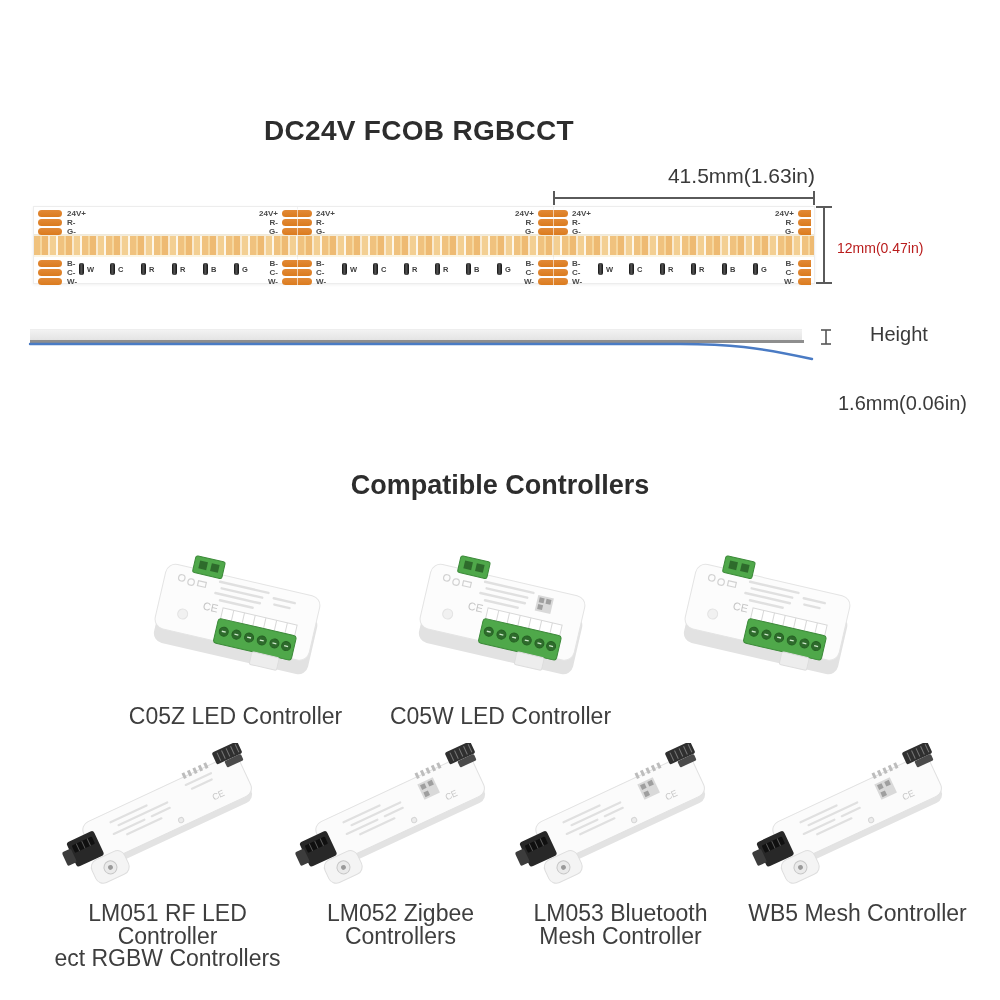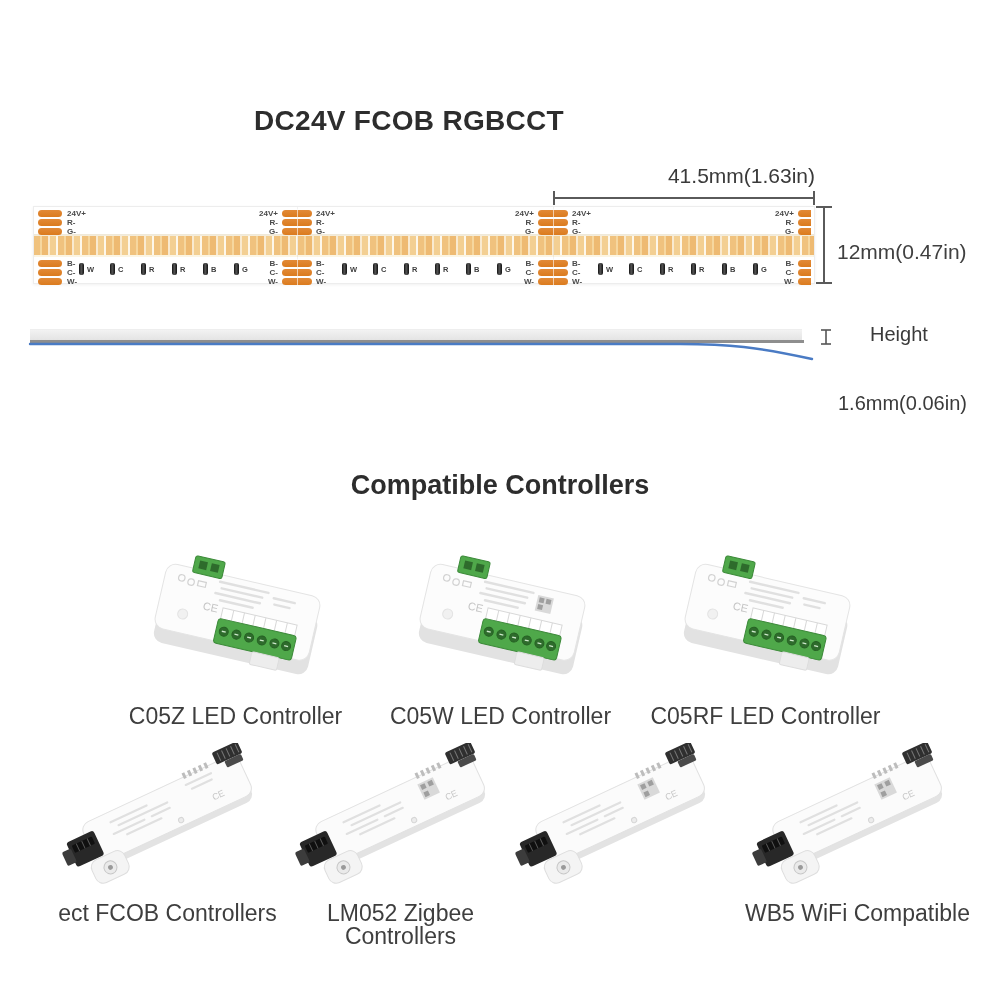--- a/index.html
+++ b/index.html
@@ -1,39 +1,39 @@
 <!DOCTYPE html>
 <html style="--accent-orange: #DB7B1E; --led-amber: #F0C27E; --terminal-green: #4FA84A; --wire-blue: #4A7BC4; --text-dark: #2D2D2D;"><head>
 <meta charset="utf-8">
 <style>
   html,body{margin:0;padding:0;background:#fff;}
   .page{position:relative;width:1000px;height:1000px;background:#ffffff;overflow:hidden;
         font-family:"Liberation Sans", sans-serif;}
   .page *{box-sizing:border-box;}
 
   
-  .title{position:absolute;left:0;top:99px;width:806px;margin:6px;text-align:center;
+  .title{position:absolute;left:0;top:99px;width:806px;margin:16px;text-align:center;
          font-size:28px;font-weight:700;color:#2d2d2d;letter-spacing:.3px;}
   .section-heading{position:absolute;left:0;top:470px;width:1000px;margin:0;text-align:center;
          font-size:27px;font-weight:700;color:#2d2d2d;}
 
   
   .dim-w-text{position:absolute;left:553px;top:164px;width:262px;text-align:right;
               font-size:21px;color:#3a3a3a;}
   .dim-w-line{position:absolute;left:553px;top:197px;width:262px;height:2px;background:#5a5a5a;}
   .dim-w-line::before,.dim-w-line::after{content:'';position:absolute;top:-6px;width:2px;height:14px;background:#5a5a5a;}
   .dim-w-line::before{left:0;}
   .dim-w-line::after{right:0;}
 
   
   .dim-v-line{position:absolute;left:823px;top:206px;width:2px;height:78px;background:#5a5a5a;}
   .dim-v-line::before,.dim-v-line::after{content:'';position:absolute;left:-7px;width:16px;height:2px;background:#5a5a5a;}
   .dim-v-line::before{top:0;}
   .dim-v-line::after{bottom:0;}
-  .dim-v-text{position:absolute;left:837px;top:240px;font-size:21px;color:#404040;}
+  .dim-v-text{position:absolute;left:837px;top:240px;font-size:14px;color:#b91c1c;}
 
   
   .strip{position:absolute;left:33px;top:206px;width:782px;height:78px;background:#fff;
          border:1px solid #ededed;box-shadow:0 1px 3px rgba(0,0,0,.06);}
   .led-band{position:absolute;left:0;right:0;top:27px;height:23px;background:#fcf5e3;
             box-shadow:inset 0 2px 2px rgba(0,0,0,.05);}
   .led-chips{position:absolute;left:0;right:0;top:2px;bottom:2px;filter:blur(.4px);
       background:repeating-linear-gradient(90deg,
         var(--led-amber,#f0c27e) 0 6px,#f6d79f 6px 8px,#eeba72 8px 14px,
         #f9ead0 14px 16px,#f3cf92 16px 22px,#fdf7ea 22px 24px);}
@@ -479,24 +479,20 @@
       <line x1="106" y1="83" x2="110" y2="83"></line>
               <line x1="119" y1="83" x2="123" y2="83"></line>
       <line x1="132" y1="83" x2="136" y2="83"></line>
               <line x1="145" y1="83" x2="149" y2="83"></line>
       <line x1="158" y1="83" x2="162" y2="83"></line>
               <line x1="170" y1="83" x2="174" y2="83"></line>
     </g>
     <rect x="140" y="96" width="28" height="13" rx="2" fill="#ededed" stroke="#dddddd"></rect>
   </g>
         </svg></div>
-    <div class="ctrl-caption">
-      <div>C05RF LED Controller</div>
-      <div></div>
-    </div>
   </div>
   <div class="ctrl-cell cell-3">
     <div class="ctrl-img"><svg viewBox="0 0 235 155" width="235" height="155">
   <g transform="rotate(-25 115 78)">
     <rect x="38" y="62" width="168" height="34" rx="9" fill="#e3e3e3"></rect>
     <rect x="36" y="46" width="172" height="44" rx="9" fill="#fbfbfb" stroke="#e1e1e1"></rect>
     <g fill="#bdbdbd">
       <rect x="150" y="42" width="3" height="6"></rect>
               <rect x="156" y="42" width="3" height="6"></rect>
       <rect x="162" y="42" width="3" height="6"></rect>
@@ -532,21 +528,22 @@
               <line x1="31" y1="61" x2="31" y2="69"></line>
               <line x1="37" y1="61" x2="37" y2="69"></line>
     </g>
     <rect x="8" y="63" width="10" height="15" rx="2" fill="#3c3c3c"></rect>
     <rect x="28" y="84" width="36" height="25" rx="8" fill="#f4f4f4" stroke="#dedede"></rect>
     <circle cx="46" cy="97" r="6.5" fill="#eaeaea" stroke="#c6c6c6"></circle>
     <circle cx="46" cy="97" r="2.4" fill="#9a9a9a"></circle>
   </g>
         </svg></div>
     <div class="ctrl-caption">
-      <div>ect FCOB Controllers</div>
+      <div>LM051 RF LED Controller</div>
+      <div>ect RGBW Controllers</div>
     </div>
   </div>
   <div class="ctrl-cell cell-4">
     <div class="ctrl-img"><svg viewBox="0 0 235 155" width="235" height="155">
   <g transform="rotate(-25 115 78)">
     <rect x="38" y="62" width="168" height="34" rx="9" fill="#e3e3e3"></rect>
     <rect x="36" y="46" width="172" height="44" rx="9" fill="#fbfbfb" stroke="#e1e1e1"></rect>
     <g fill="#bdbdbd">
       <rect x="150" y="42" width="3" height="6"></rect>
               <rect x="156" y="42" width="3" height="6"></rect>
@@ -638,20 +635,24 @@
       <line x1="25" y1="61" x2="25" y2="69"></line>
               <line x1="31" y1="61" x2="31" y2="69"></line>
               <line x1="37" y1="61" x2="37" y2="69"></line>
     </g>
     <rect x="8" y="63" width="10" height="15" rx="2" fill="#3c3c3c"></rect>
     <rect x="28" y="84" width="36" height="25" rx="8" fill="#f4f4f4" stroke="#dedede"></rect>
     <circle cx="46" cy="97" r="6.5" fill="#eaeaea" stroke="#c6c6c6"></circle>
     <circle cx="46" cy="97" r="2.4" fill="#9a9a9a"></circle>
   </g>
         </svg></div>
+    <div class="ctrl-caption">
+      <div>LM053 Bluetooth</div>
+      <div>Mesh Controller</div>
+    </div>
   </div>
   <div class="ctrl-cell cell-6">
     <div class="ctrl-img"><svg viewBox="0 0 235 155" width="235" height="155">
   <g transform="rotate(-25 115 78)">
     <rect x="38" y="62" width="168" height="34" rx="9" fill="#e3e3e3"></rect>
     <rect x="36" y="46" width="172" height="44" rx="9" fill="#fbfbfb" stroke="#e1e1e1"></rect>
     <g fill="#bdbdbd">
       <rect x="150" y="42" width="3" height="6"></rect>
               <rect x="156" y="42" width="3" height="6"></rect>
       <rect x="162" y="42" width="3" height="6"></rect>
@@ -689,18 +690,18 @@
               <line x1="31" y1="61" x2="31" y2="69"></line>
               <line x1="37" y1="61" x2="37" y2="69"></line>
     </g>
     <rect x="8" y="63" width="10" height="15" rx="2" fill="#3c3c3c"></rect>
     <rect x="28" y="84" width="36" height="25" rx="8" fill="#f4f4f4" stroke="#dedede"></rect>
     <circle cx="46" cy="97" r="6.5" fill="#eaeaea" stroke="#c6c6c6"></circle>
     <circle cx="46" cy="97" r="2.4" fill="#9a9a9a"></circle>
   </g>
         </svg></div>
     <div class="ctrl-caption">
-      <div>WB5 WiFi Compatible</div>
+      <div>WB5 Mesh Controller</div>
       <div></div>
     </div>
   </div>
 
 </div>
 
 </body></html>

